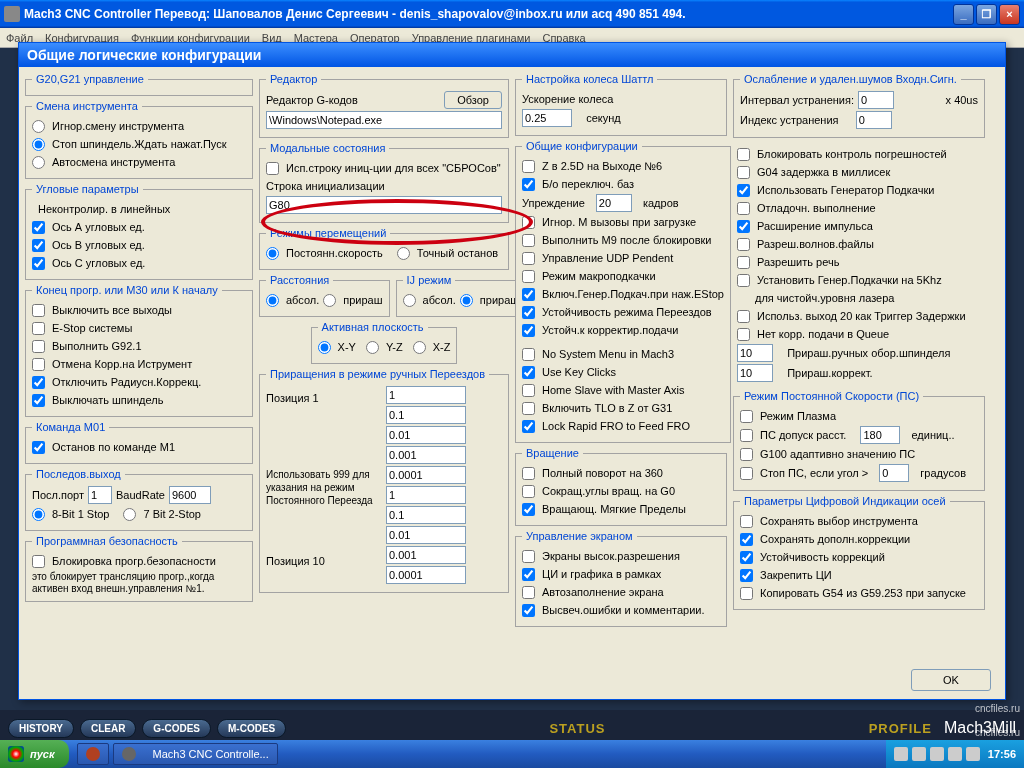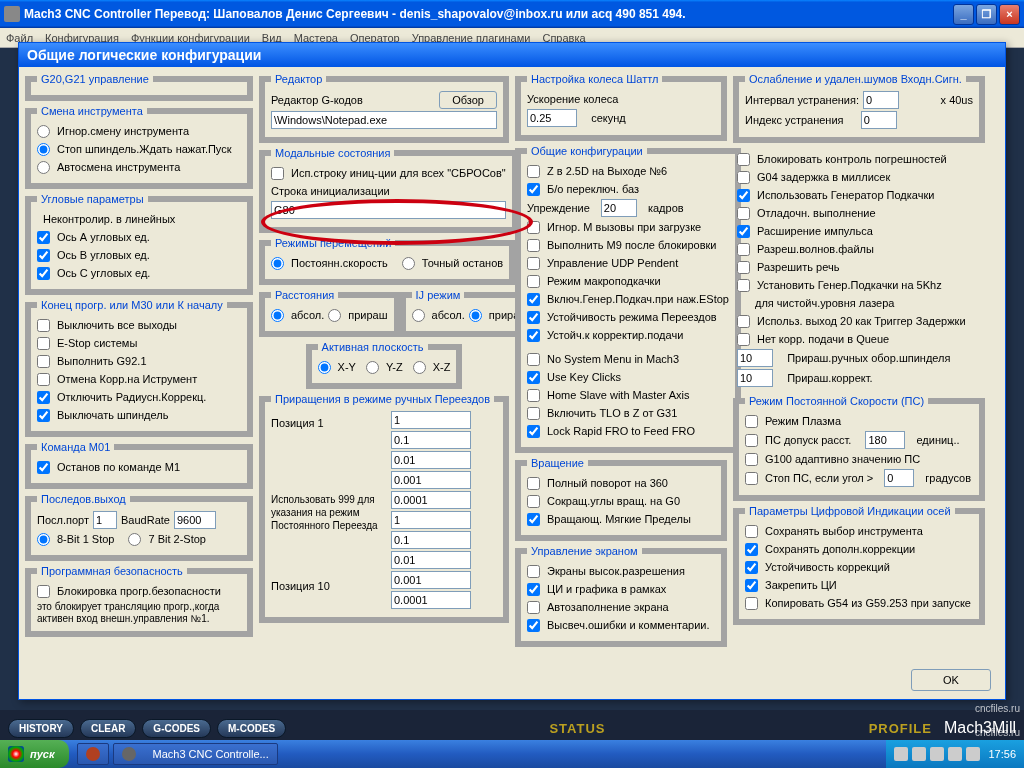--- a/index.html
+++ b/index.html
@@ -20,21 +20,21 @@
 .dialog { position: absolute; top: 42px; left: 18px; width: 988px; height: 658px; background: #ece9d8; border: 1px solid #0054e3; box-shadow: 2px 2px 8px rgba(0,0,0,0.4); }
 .dlg-title { height: 24px; background: linear-gradient(to bottom, #3b8eff, #0054e3); color: white; font-weight: bold; font-size: 14px; padding: 4px 8px; }
 .dlg-body { padding: 6px; display: flex; gap: 6px; }
 
 .col { display: flex; flex-direction: column; gap: 4px; }
 .col1 { width: 228px; }
 .col2 { width: 250px; }
 .col3 { width: 212px; }
 .col4 { width: 252px; }
 
-fieldset { border: 6px solid #a3a3a3; padding: 4px 6px 6px 6px; background: #ece9d8; }
+fieldset { border: 1px solid #a3a3a3; padding: 4px 6px 6px 6px; background: #ece9d8; }
 legend { padding: 0 4px; color: #0046d5; font-size: 11px; }
 .row { display: flex; align-items: center; gap: 4px; margin: 2px 0; min-height: 16px; line-height: 14px;}
 input[type=checkbox], input[type=radio] { margin: 0 3px 0 0; vertical-align: middle;}
 input[type=text] { border: 1px solid #7f9db9; background: white; height: 18px; padding: 0 2px; font-size: 11px; }
 button { background: #ece9d8; border: 1px solid #7f9db9; border-radius: 3px; padding: 2px 12px; font-size: 11px; }
 label { white-space: nowrap; }
 
 .highlight-oval { position: absolute; border: 4px solid #cc0010; border-radius: 50% / 50%; pointer-events: none; }
 
 .bottombar { position: absolute; bottom: 22px; left: 0; right: 0; height: 36px; background: #1a2438; display: flex; align-items: center; padding: 0 8px; gap: 6px; }
@@ -206,21 +206,21 @@
       </fieldset>
       <fieldset style="position:relative;">
           <legend>Режимы перемещений</legend>
         <div class="row">
           <input type="radio" name="mm" checked="" style="">
             <label>Постоянн.скорость</label>
           <input type="radio" name="mm" style="margin-left: 10px;">
             <label>Точный останов</label>
         </div>
       </fieldset>
-      <div style="display:flex;">
+      <div style="display:flex;gap:6px;">
         <fieldset style="flex:1">
             <legend>Расстояния</legend>
           <div class="row">
               <input type="radio" name="dm" checked="" style="">
               <label>абсол.</label>
           <input type="radio" name="dm" style="">
               <label>прираш</label>
             </div>
         </fieldset>
         <fieldset style="flex:1">
@@ -525,16 +525,16 @@
         <div class="ticon" style="background:#666"></div>
         <span>Mach3 CNC Controlle...</span>
       </div>
   </div>
   <div class="tray">
     <div class="tray-icon"></div>
     <div class="tray-icon"></div>
     <div class="tray-icon"></div>
     <div class="tray-icon"></div>
     <div class="tray-icon"></div>
-    <span style="font-weight:normal;margin-left:4px;">17:56</span>
+    <span style="font-weight:bold;margin-left:4px;">17:56</span>
   </div>
 </div>
 <div class="watermark">cncfiles.ru</div>
 
 </body></html>

